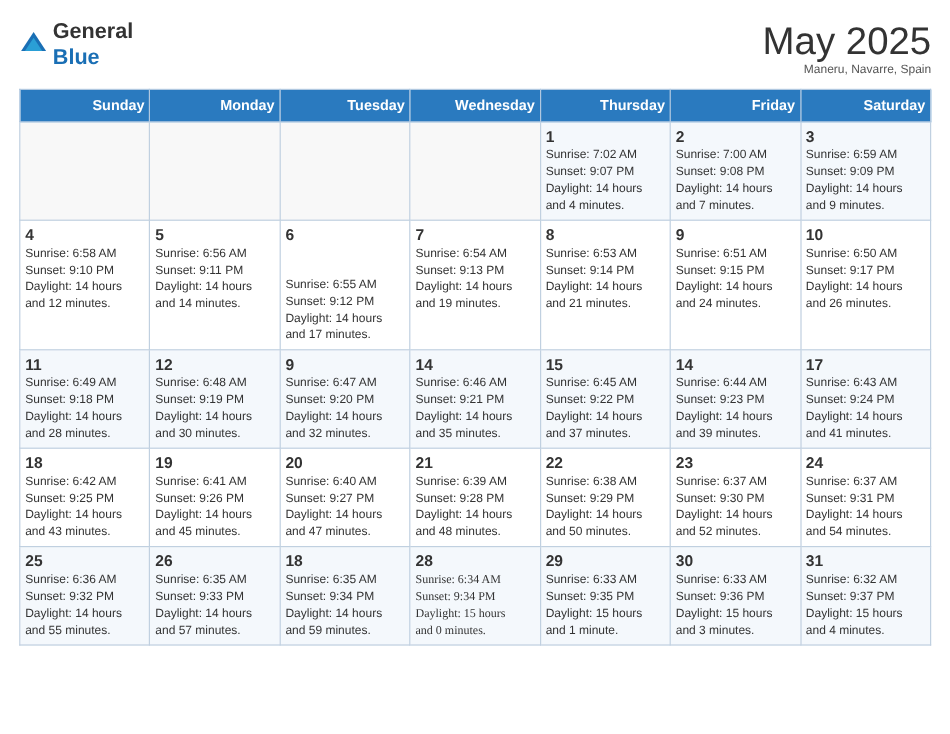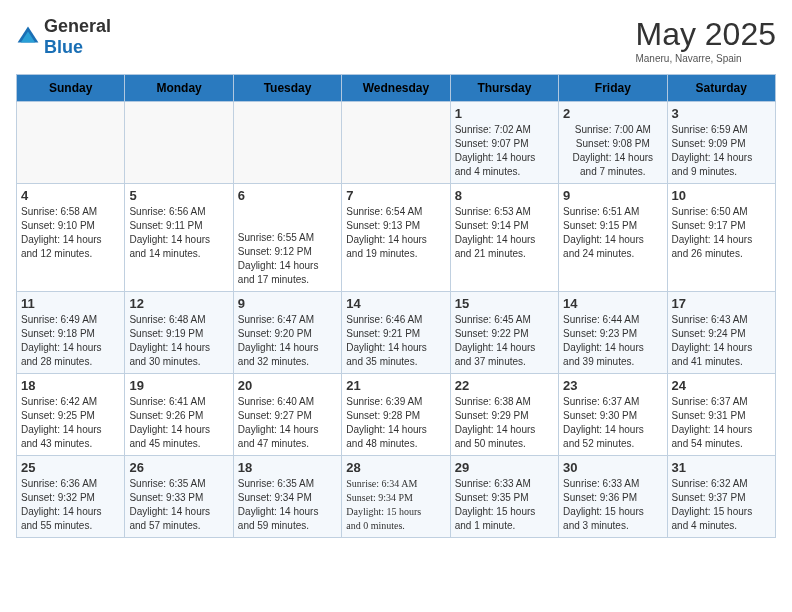--- a/index.html
+++ b/index.html
@@ -29,42 +29,43 @@
     .logo-text-blue {
       font-size: 18px;
       font-weight: bold;
       color: #1a6fb5;
     }
     .logo-icon {
       width: 24px;
       height: 24px;
     }
     .title-area {
+      text-align: right;
     }
     .month-title {
       font-size: 32px;
       color: #333;
       font-weight: normal;
     }
     .location-title {
       font-size: 10px;
       color: #555;
     }
     table {
       width: 100%;
       border-collapse: collapse;
       table-layout: fixed;
     }
     thead tr th {
       background-color: #2a7abf;
-      color: #000000;
+      color: #ffffff;
       font-size: 12px;
       font-weight: bold;
       padding: 6px 4px;
-      text-align: center;
+      text-align: right;
       border: 1px solid #b0c8e0;
     }
     tbody tr td {
       border: 1px solid #c0d0e0;
       vertical-align: top;
       padding: 4px;
       font-size: 10px;
       color: #333;
       height: 80px;
       background: #fff;
@@ -131,21 +132,21 @@
         <td class="empty-cell"></td>
         <td>
           <span class="day-number">1</span>
           <div class="day-info" style="white-space: pre-line;">Sunrise: 7:02 AM
 Sunset: 9:07 PM
 Daylight: 14 hours
 and 4 minutes.</div>
         </td>
         <td>
           <span class="day-number">2</span>
-          <div class="day-info" style="white-space: pre-line; text-align: center;">Sunrise: 7:00 AM
+          <div class="day-info" style="white-space: pre-line;">Sunrise: 7:00 AM
 Sunset: 9:08 PM
 Daylight: 14 hours
 and 7 minutes.</div>
         </td>
         <td>
           <span class="day-number">3</span>
           <div class="day-info" style="white-space: pre-line;">Sunrise: 6:59 AM
 Sunset: 9:09 PM
 Daylight: 14 hours
 and 9 minutes.</div>

